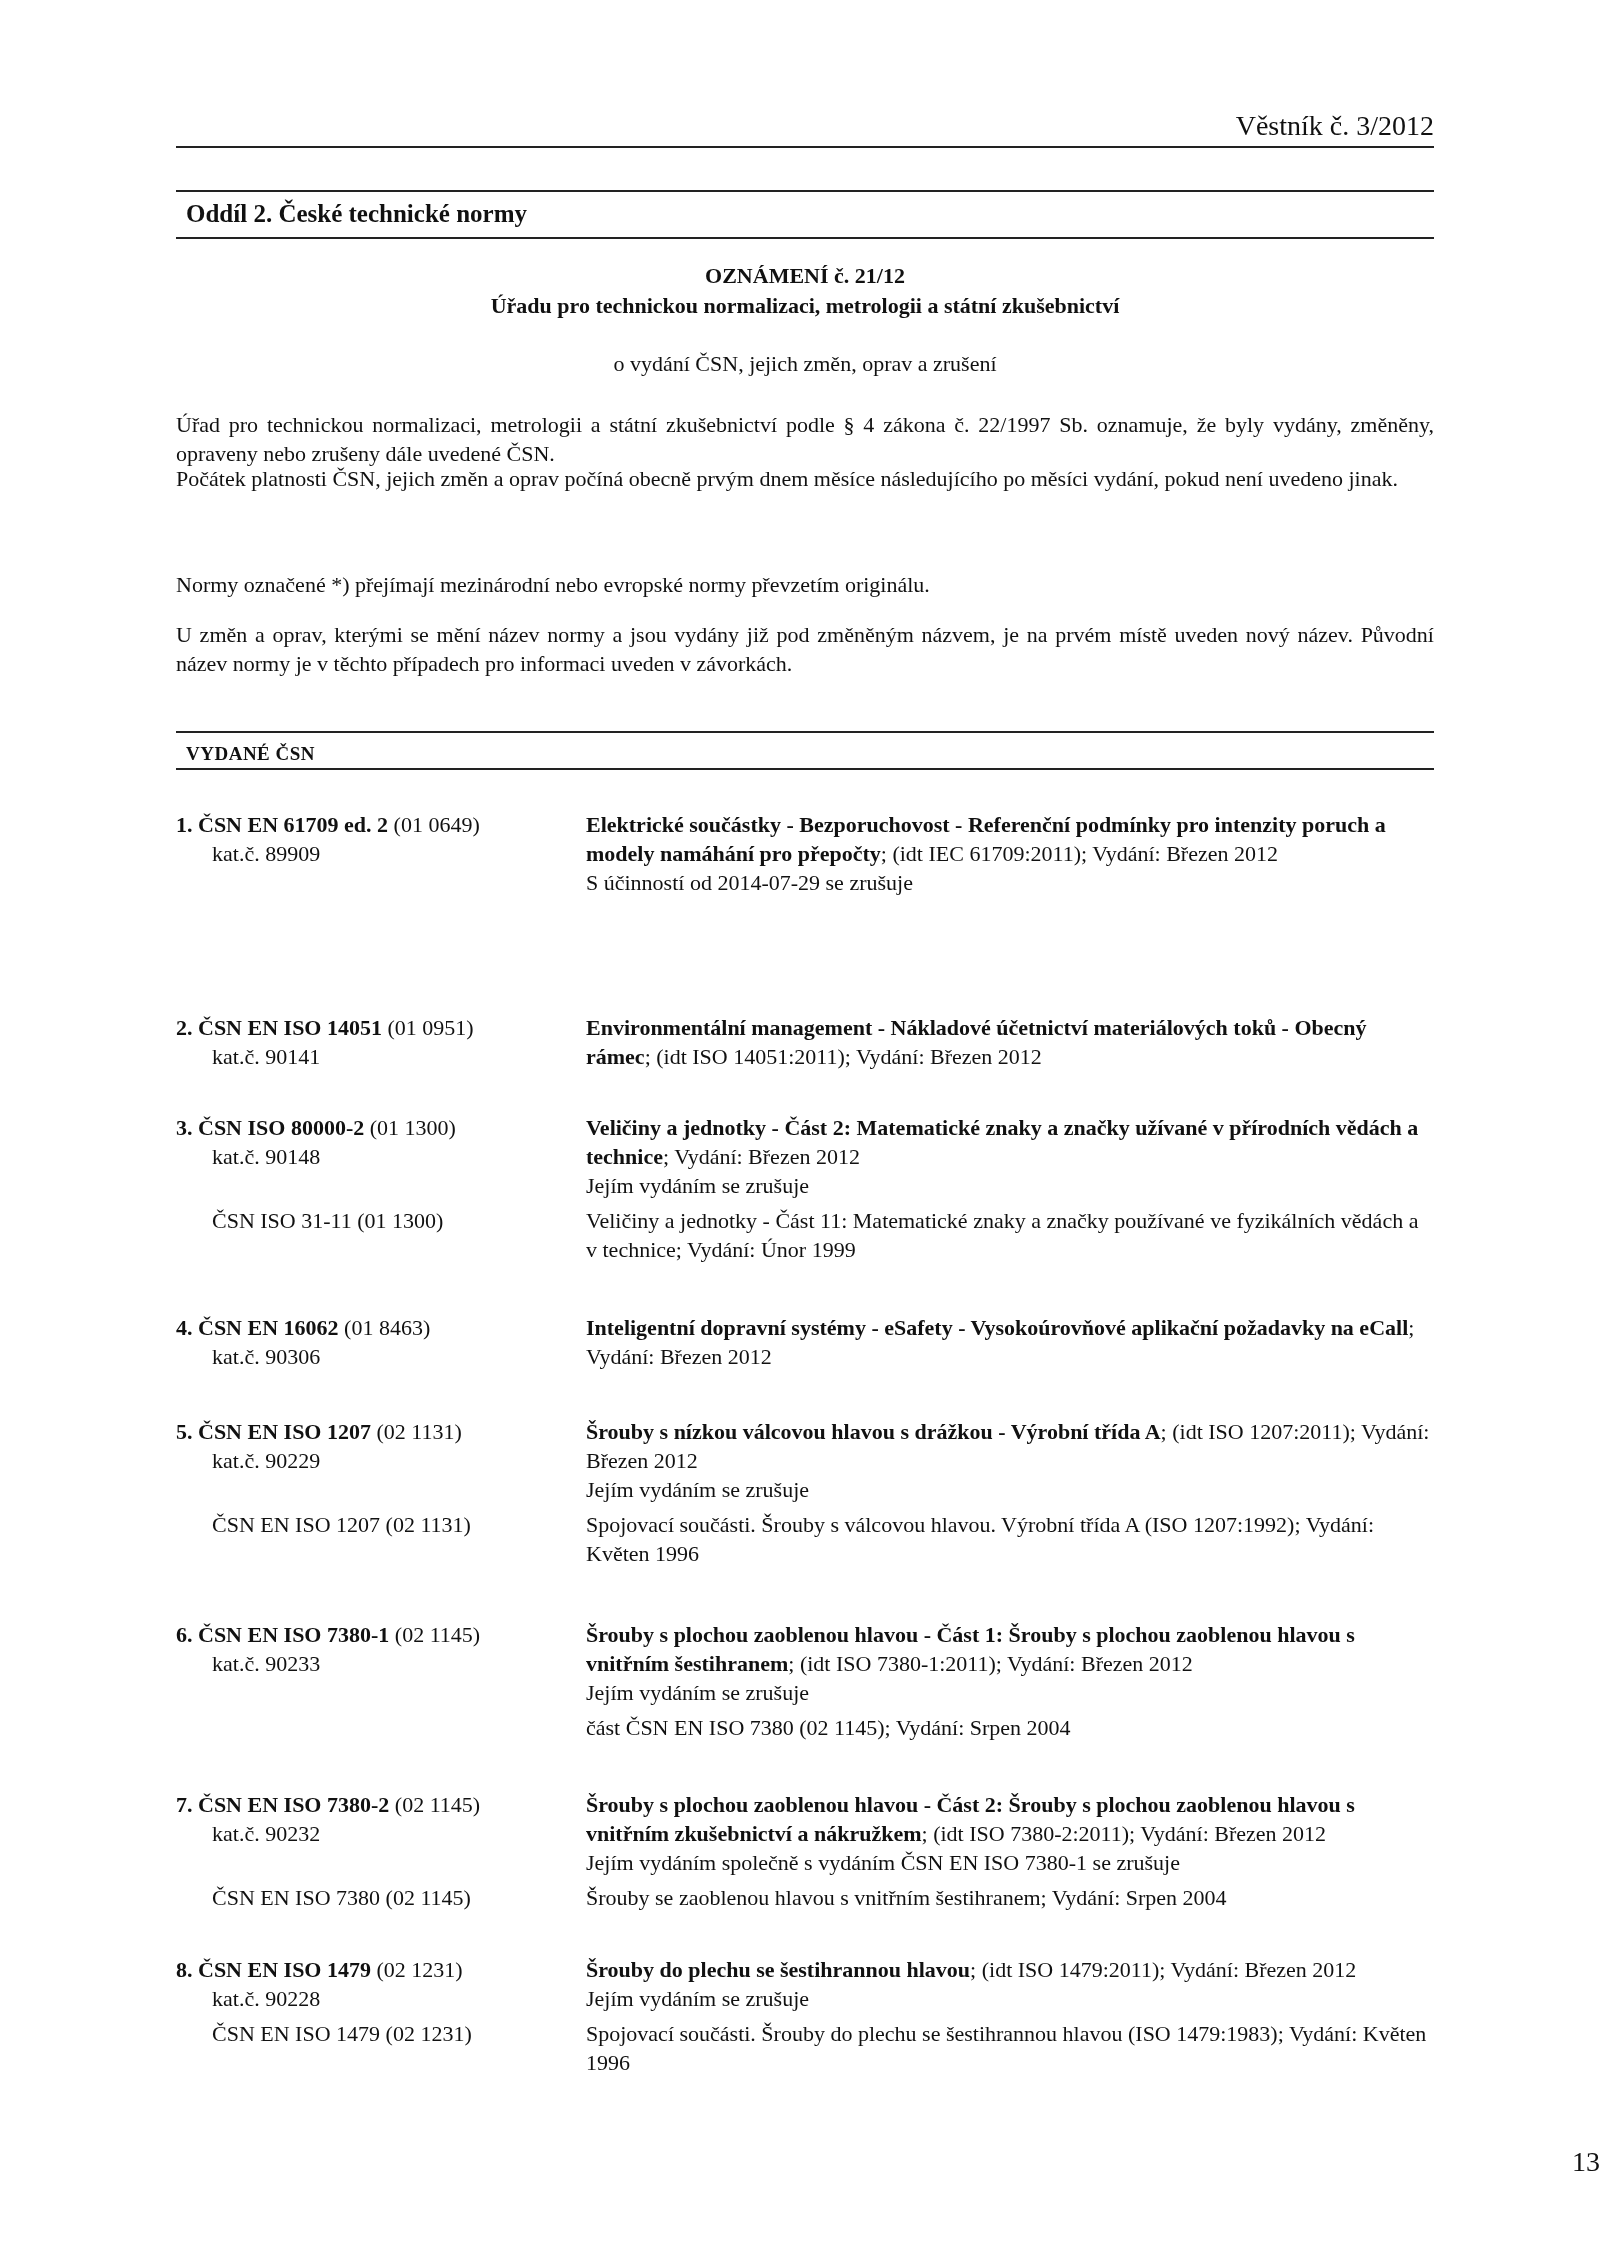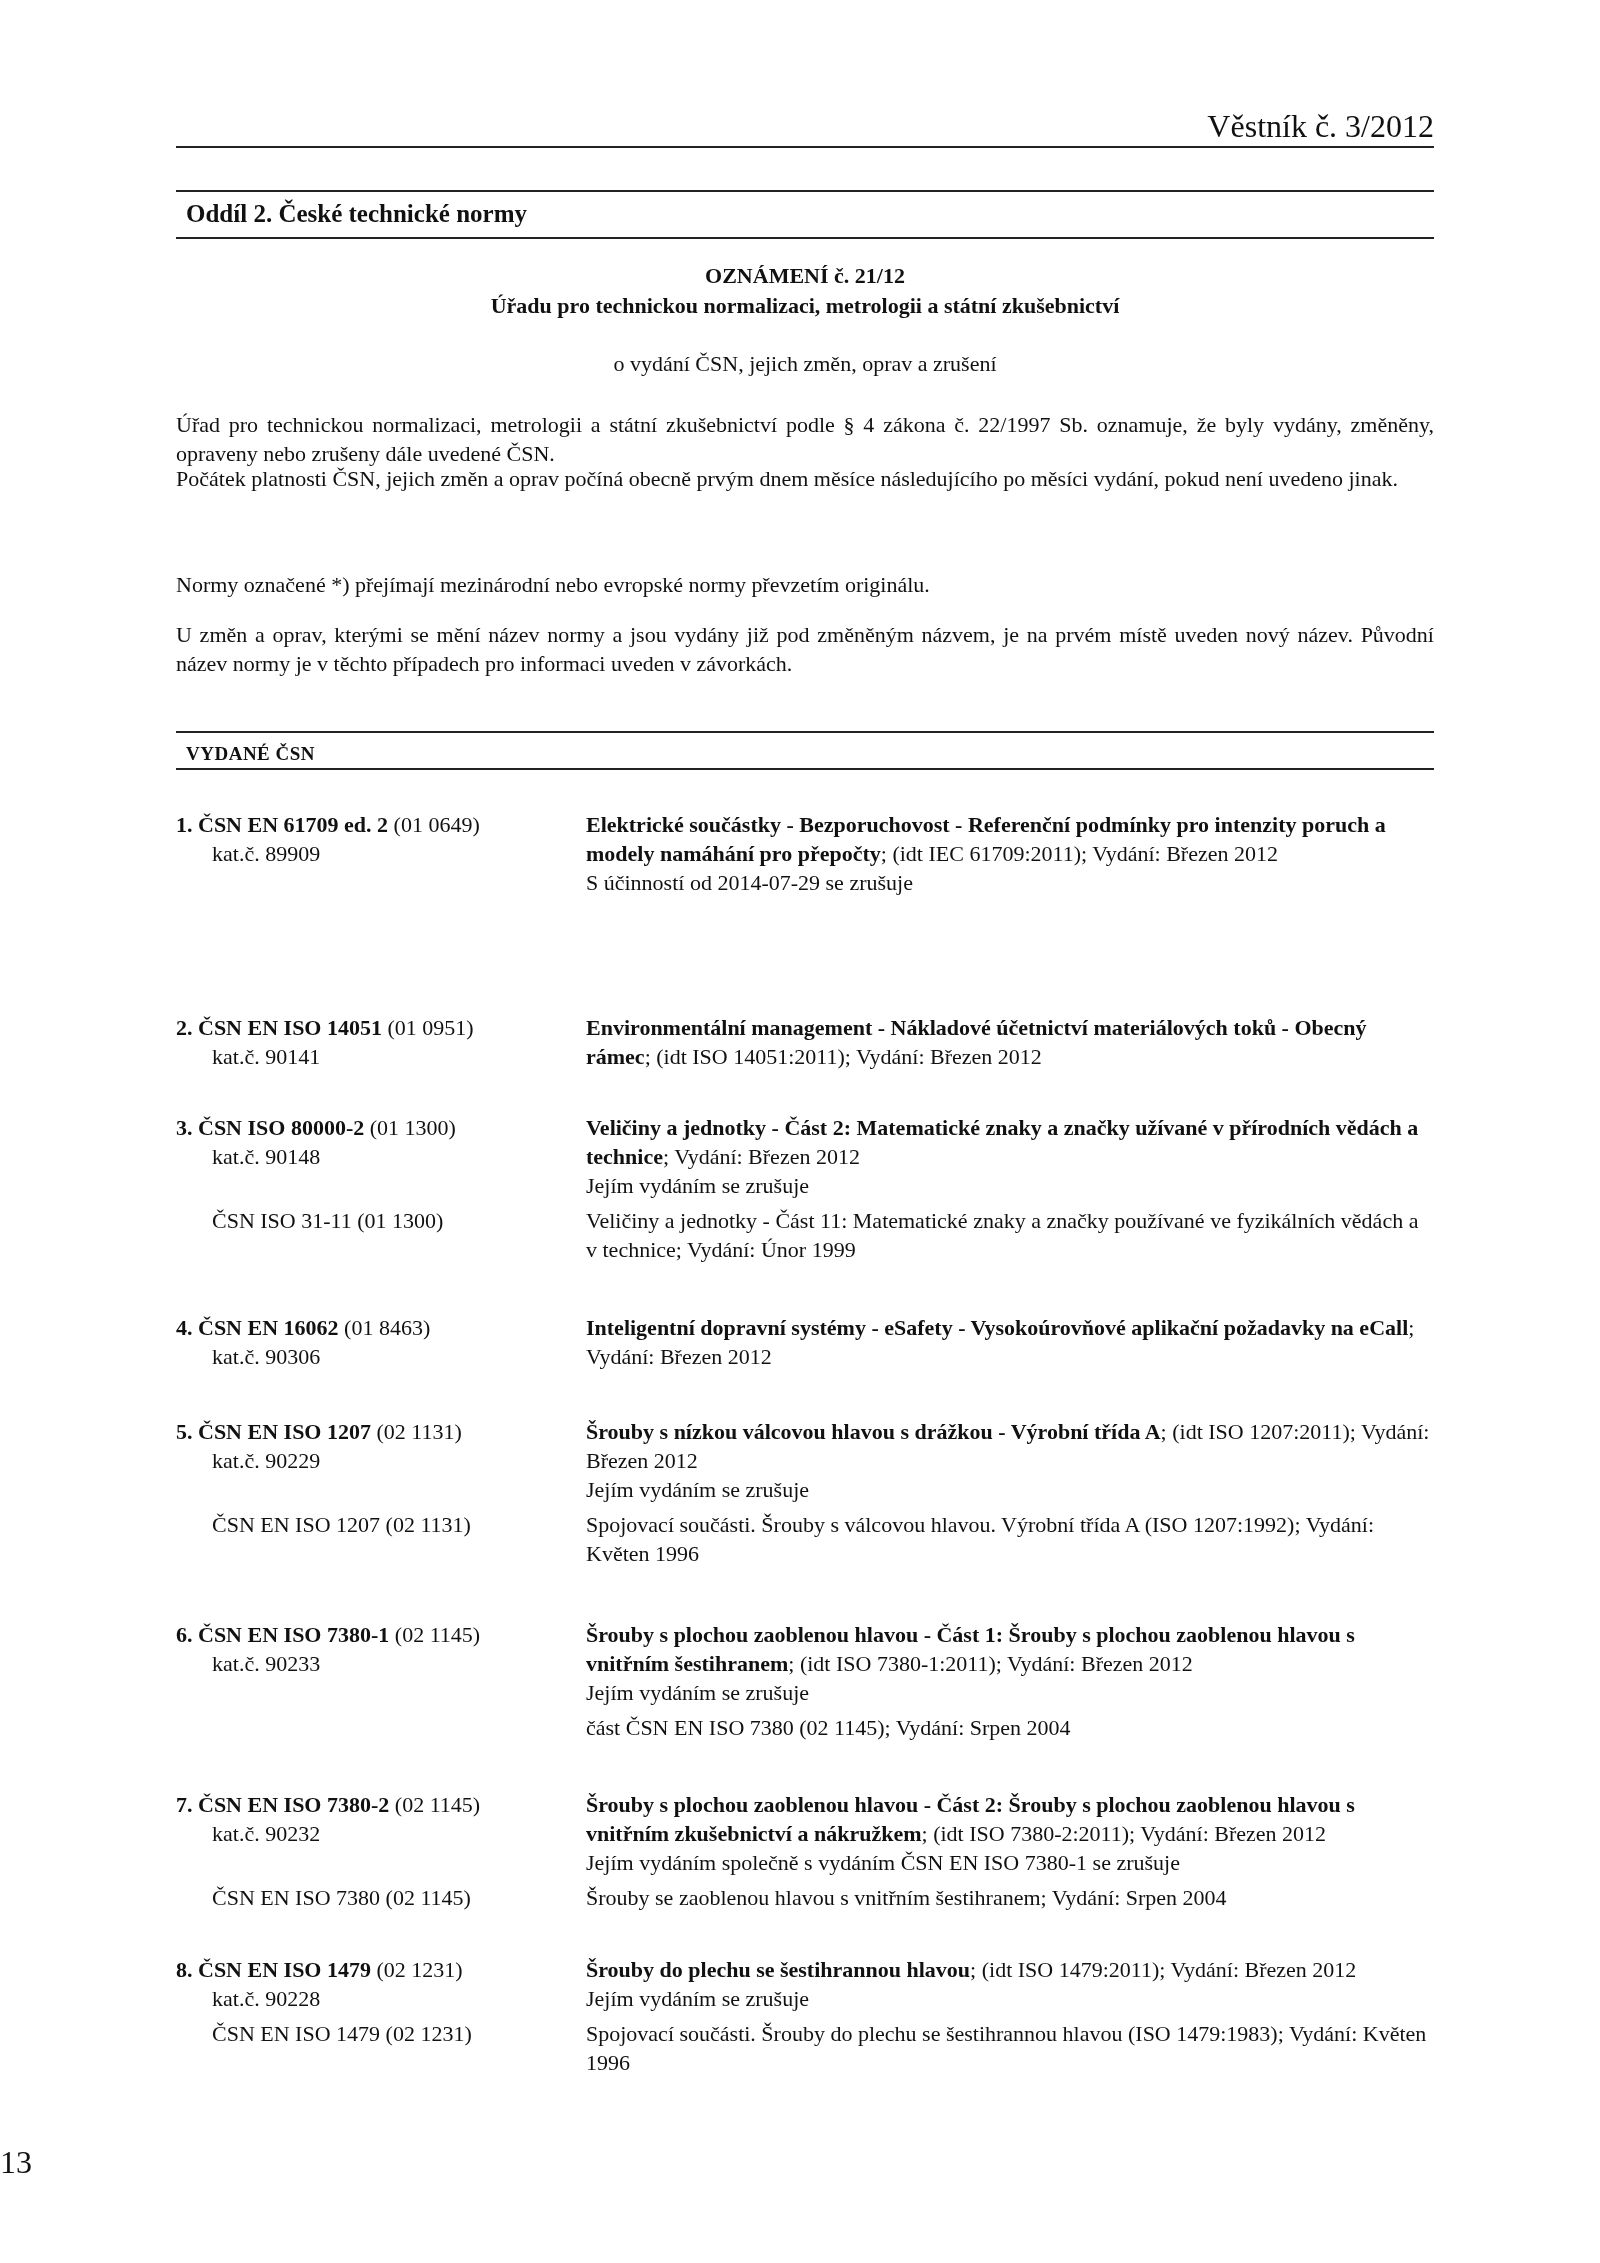--- a/index.html
+++ b/index.html
@@ -5,21 +5,21 @@
     html, body { margin: 0; padding: 0; background: #ffffff; }
     body {
       width: 1600px; height: 2263px; position: relative; overflow: hidden;
       font-family: "Liberation Serif", "DejaVu Serif", serif;
       color: #111111;
       font-size: 22px;
     }
     .page { position: absolute; left: 176px; top: 0; width: 1258px; }
     .running-header {
       position: absolute; top: 112px; right: 0;
-      font-size: 32px; line-height: 28px;
+      font-size: 28px; line-height: 28px;
     }
     .rule { position: absolute; left: 0; width: 1258px; height: 0; border-top: 2px solid #222; }
     .section-title {
       position: absolute; left: 10px; top: 199px;
       font-weight: bold; font-size: 25px; line-height: 30px;
     }
     .announce { position: absolute; left: 0; width: 1258px; text-align: center; }
     .announce-title { top: 262px; font-weight: bold; font-size: 22px; line-height: 28px; }
     .announce-office { top: 292px; font-weight: bold; font-size: 22px; line-height: 28px; }
     .announce-subtitle { top: 350px; font-size: 22px; line-height: 28px; }
@@ -35,22 +35,22 @@
     .row { display: flex; }
     .lcol { width: 410px; flex: none; font-size: 22px; line-height: 29px; }
     .rcol { width: 848px; flex: none; font-size: 22px; line-height: 29px; }
     .lcol .num { font-weight: bold; }
     .lcol .code { font-weight: bold; text-align: center; }
     .lcol .kat { padding-left: 36px; display: block; }
     .lcol .old { padding-left: 36px; display: block; }
     .title-bold { font-weight: bold; }
     .sub-row { margin-top: 6px; }
     .pagenum {
-      position: absolute; top: 2148px; left: 0; width: 1600px; text-align: left;
-      font-size: 32px; line-height: 28px;
+      position: absolute; top: 2148px; left: 0; width: 1600px; text-align: right;
+      font-size: 28px; line-height: 28px;
     }
   </style>
 </head>
 <body>
 
 <div class="page">
   <div class="running-header">Věstník č. 3/2012</div>
   <div class="rule" style="top:146px;"></div>
 
   <div class="rule" style="top:190px;"></div>

